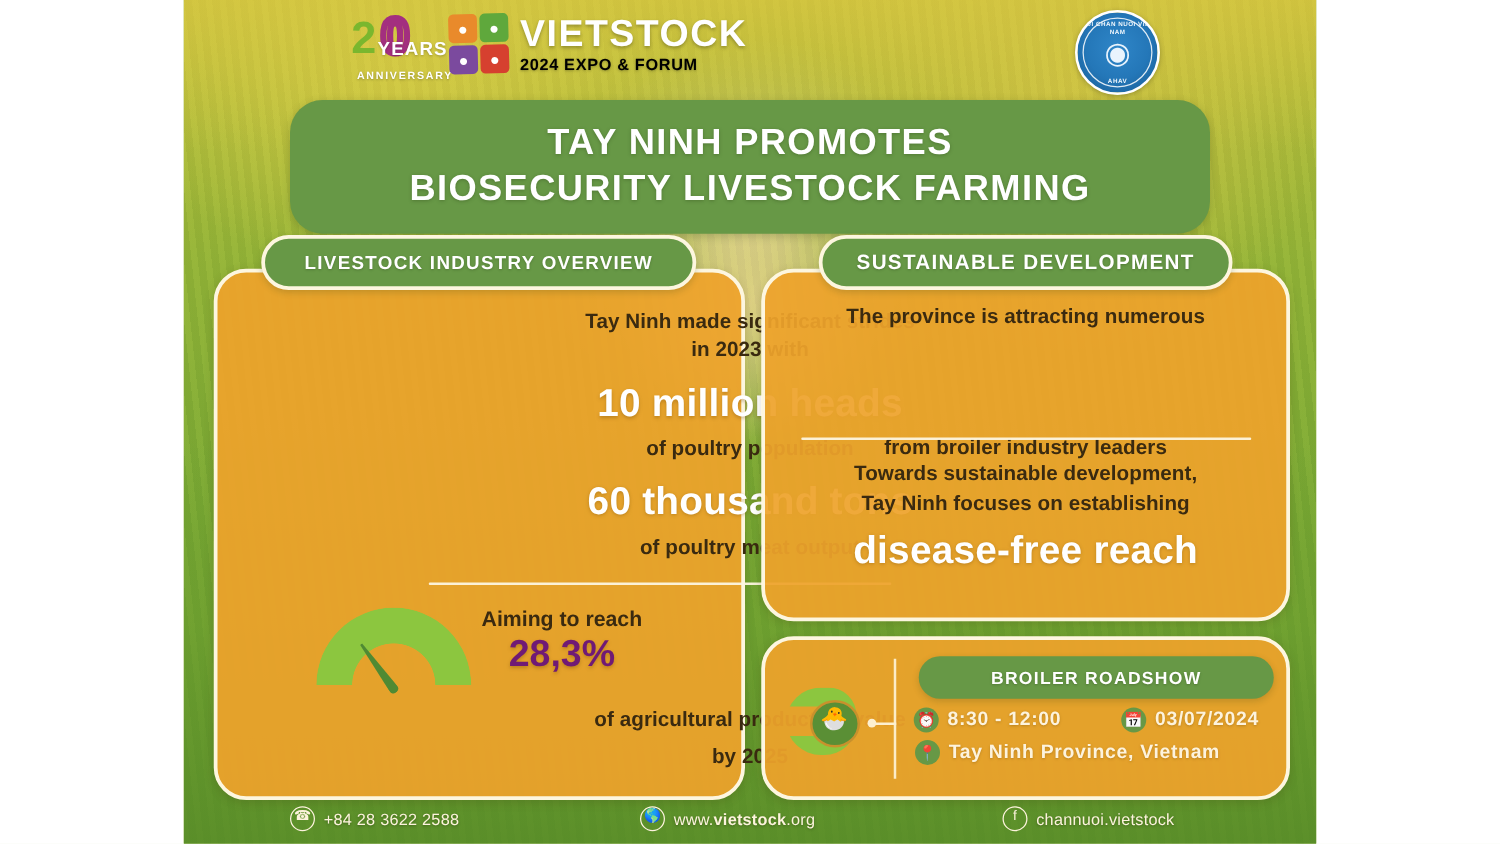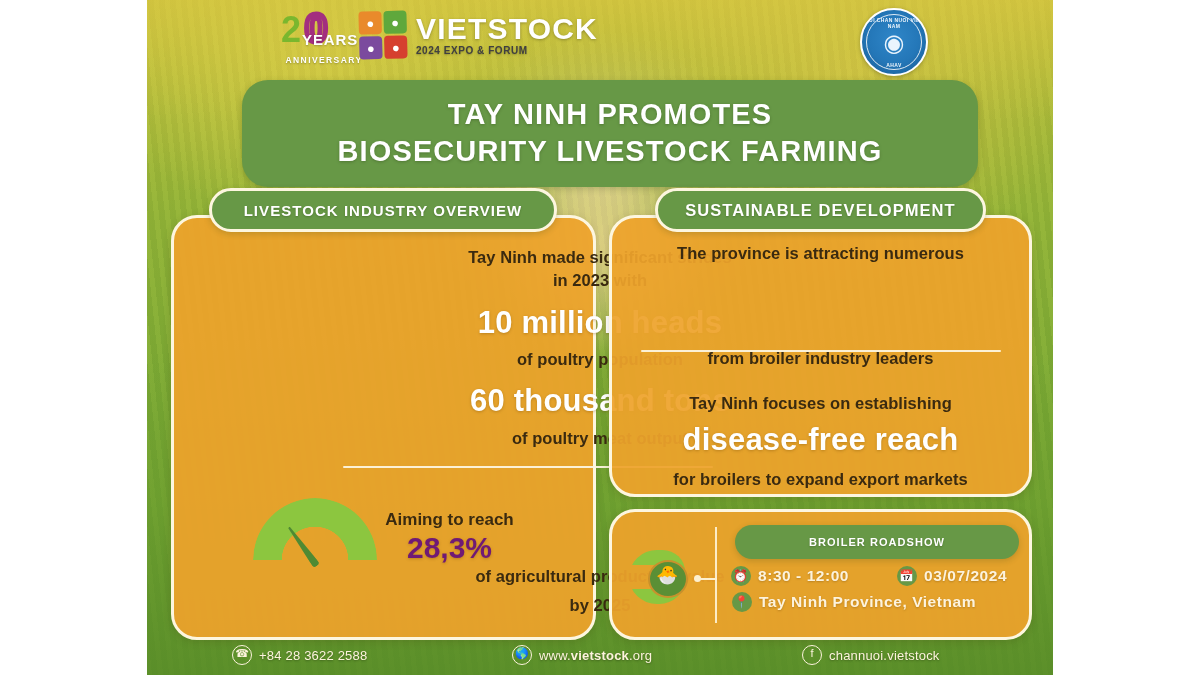--- a/index.html
+++ b/index.html
@@ -135,24 +135,24 @@
   }
   .vs-wordmark { line-height: 1; }
   .vs-name {
     font-size: 30px;
     font-weight: bold;
     letter-spacing: 1.2px;
     color: #ffffff;
     text-shadow: 0 1px 3px rgba(60,60,20,0.40);
   }
   .vs-sub {
-    font-size: 10px;
+    font-size: 13px;
     font-weight: bold;
     letter-spacing: 0.55px;
-    color: #404040;
+    color: #000000;
     margin-top: 2px;
     text-shadow: 0 1px 2px rgba(60,60,20,0.40);
   }
 
   .logo-assoc {
     position: absolute;
     left: 713px; top: 8px;
     width: 64px; height: 64px;
     border-radius: 50%;
     background:
@@ -190,21 +190,20 @@
   .title-banner {
     position: absolute;
     left: 85px; top: 80px;
     width: 736px;
     padding: 16px 20px 18px;
     box-sizing: border-box;
     background: #679846;
     border-radius: 26px;
     text-align: center;
     box-shadow: 0 2px 7px rgba(40,60,20,0.22);
-    margin-left: 10px;
   }
   .title-line {
     color: #ffffff;
     font-size: 29px;
     font-weight: bold;
     letter-spacing: 1.1px;
     line-height: 1.26;
     text-shadow: 0 1px 3px rgba(40,60,20,0.35);
   }
 
@@ -283,21 +282,21 @@
   .lc-sub1  { top: 348px; }
   .lc-stat2 { top: 383px; }
   .lc-sub2  { top: 427px; }
   .lc-div   { position: absolute; left: 196px; top: 466px; width: 370px; }
 
   .gauge-row {
     position: absolute;
     left: 24px; top: 486px;
     width: 425px; height: 80px;
     display: flex;
-    align-items: flex-end;
+    align-items: flex-start;
     justify-content: center;
     gap: 8px;
   }
   .gauge {
     position: relative;
     width: 124px; height: 68px;
     flex: 0 0 auto;
   }
   .gauge-arc {
     position: absolute;
@@ -390,21 +389,21 @@
   .ev-vline {
     position: absolute;
     left: 568px; top: 527px;
     width: 2px; height: 96px;
     background: #fdf0d0;
     opacity: 0.95;
   }
   .pill-event {
     left: 588px; top: 525px;
     width: 284px; height: 34px;
-    font-size: 11px;
+    font-size: 14px;
     border-width: 0;
   }
   .ev-rows {
     position: absolute;
     left: 584px; top: 566px;
     width: 300px;
   }
   .ev-row {
     display: flex;
     align-items: center;
@@ -550,23 +549,23 @@
     <div class="card-body lc-foot1 t-small">of agricultural production value</div>
     <div class="card-body lc-foot2 t-small">by 2025</div>
 
     <div class="pill pill-left">LIVESTOCK INDUSTRY OVERVIEW</div>
 
     <div class="card card-right"></div>
 
     <div class="card-body rc-l1 t-small" style="left:462px;width:423px">The province is attracting numerous</div>
     <div class="card-body rc-l2 t-small" style="left:462px;width:423px">from broiler industry leaders</div>
     <div class="divider rc-div"></div>
+    <div class="card-body rc-l3 t-small" style="left:462px;width:423px">Towards sustainable development,</div>
     <div class="card-body rc-l4 t-small" style="left:462px;width:423px">Tay Ninh focuses on establishing</div>
     <div class="card-body rc-big2 t-big" style="left:462px;width:423px">disease-free reach</div>
-    <div class="card-body rc-l5 t-small" style="left:462px;width:423px">for broilers to expand export markets</div>
 
     <div class="pill pill-right">SUSTAINABLE DEVELOPMENT</div>
 
     <div class="card card-event"></div>
 
     <div class="event-logo">
       <div class="ev-c-outer"></div>
       <div class="ev-c-inner"></div>
       <div class="ev-bird">🐣</div>
     </div>

